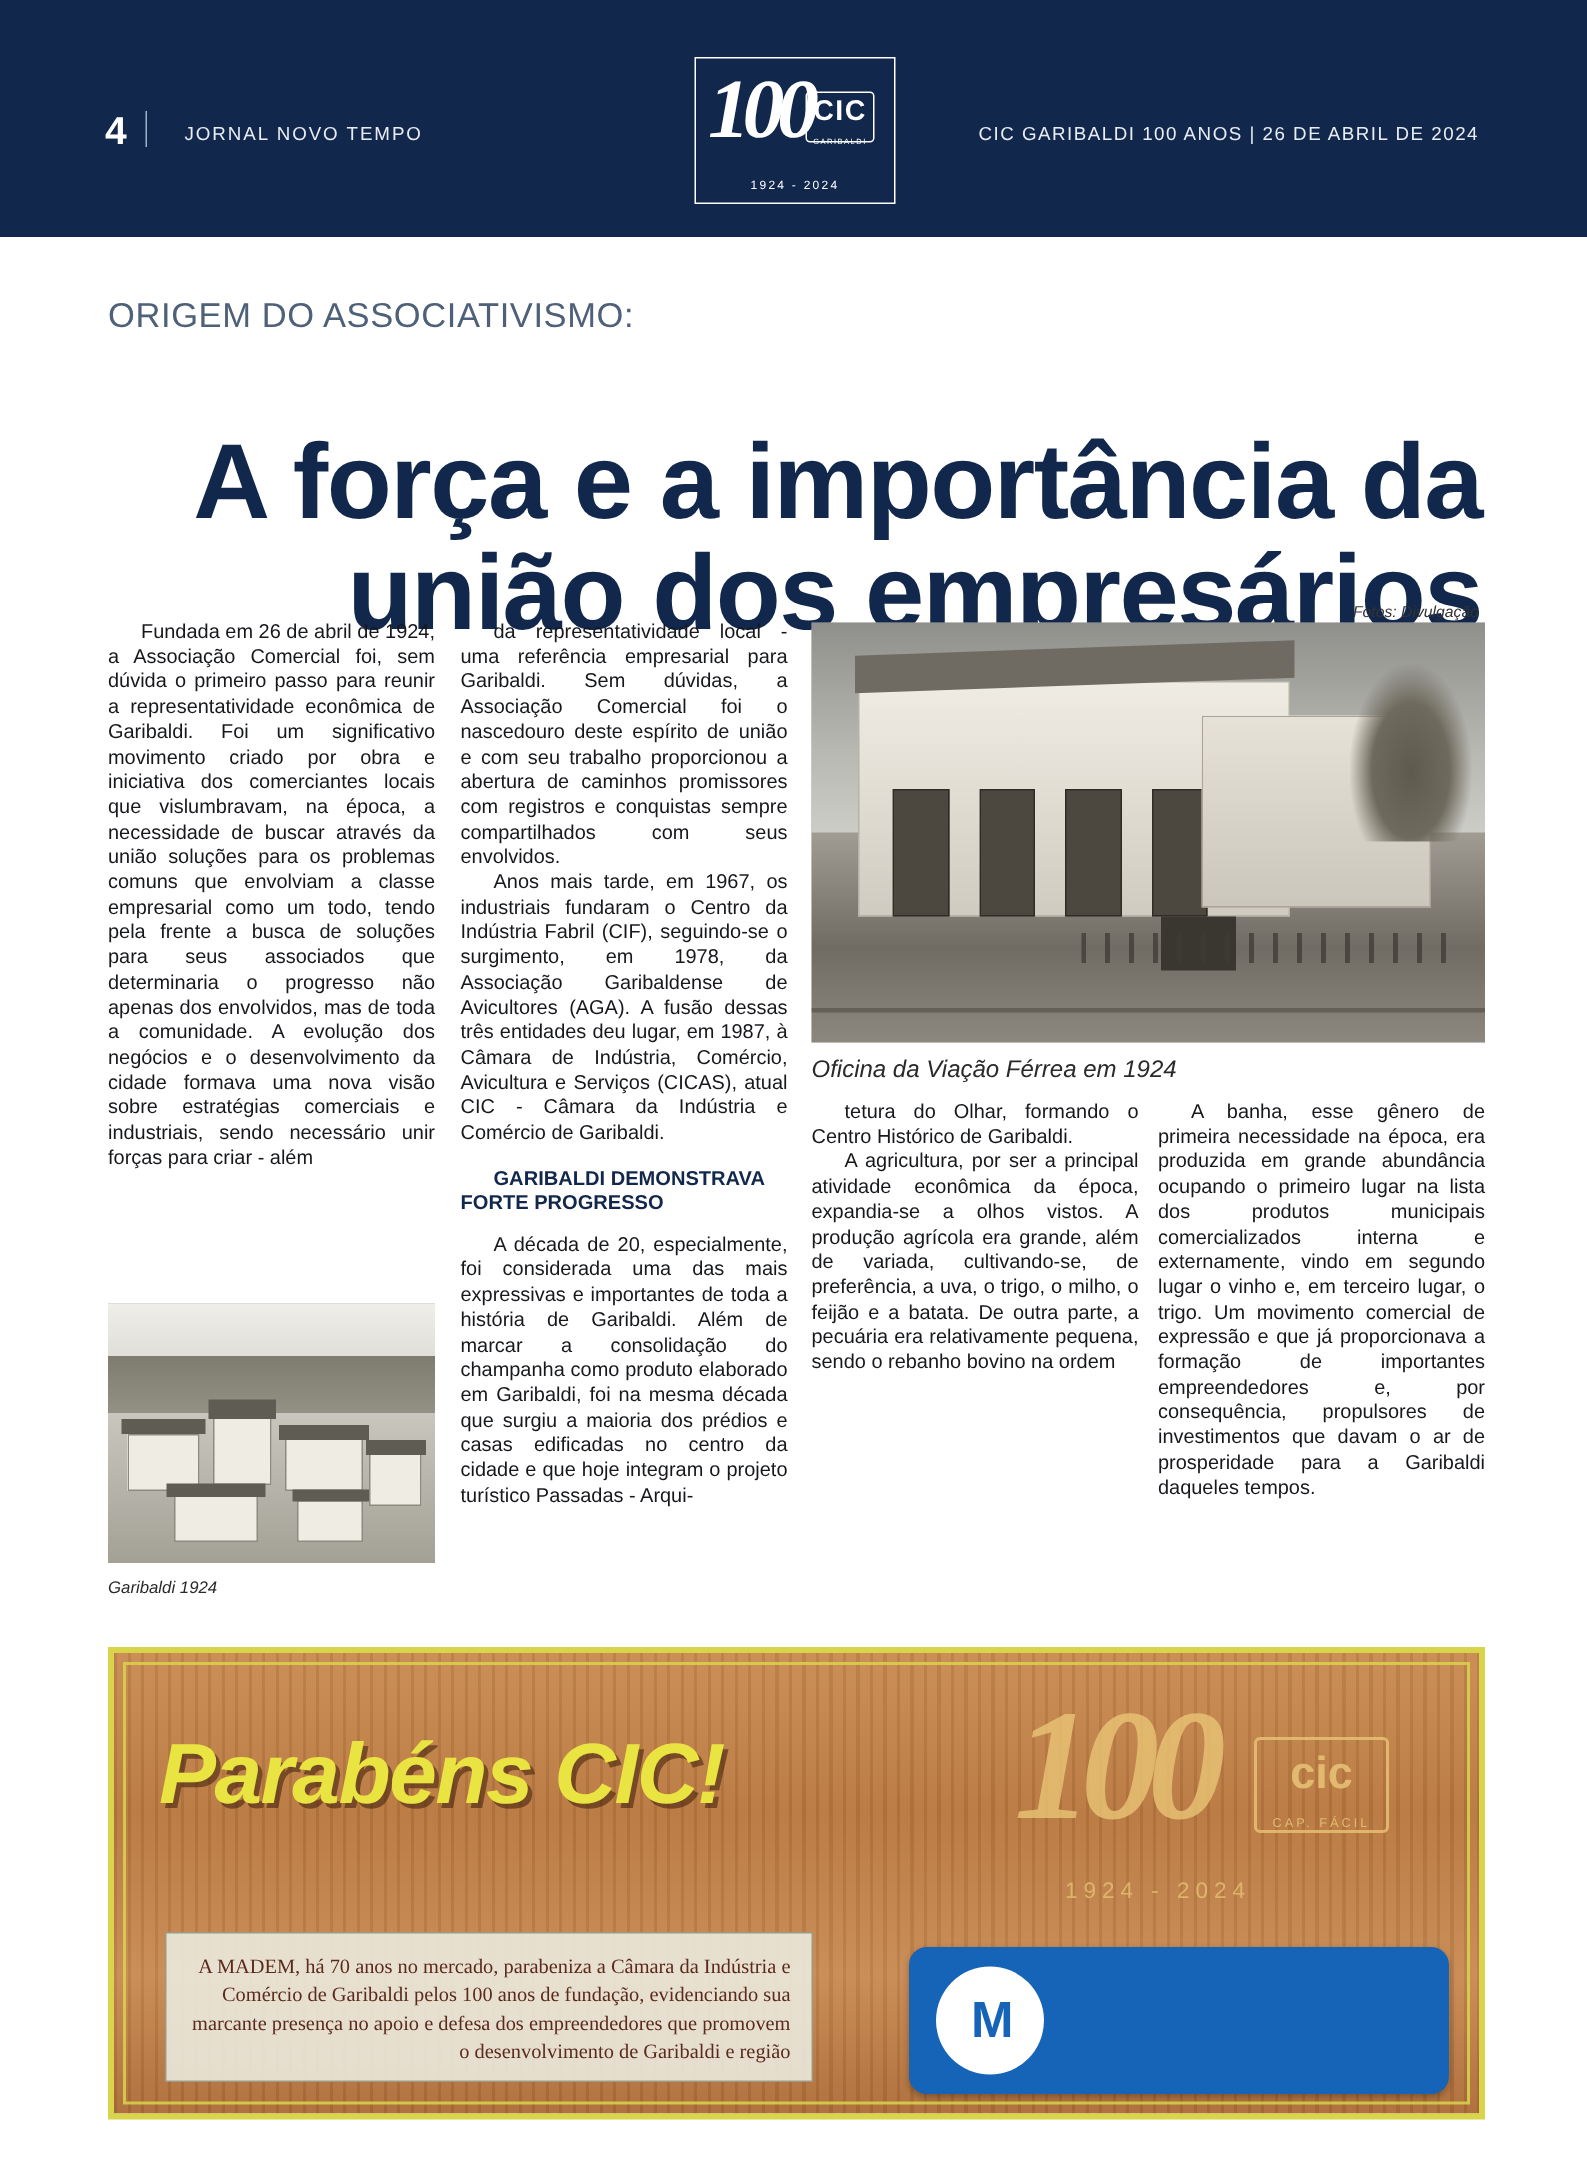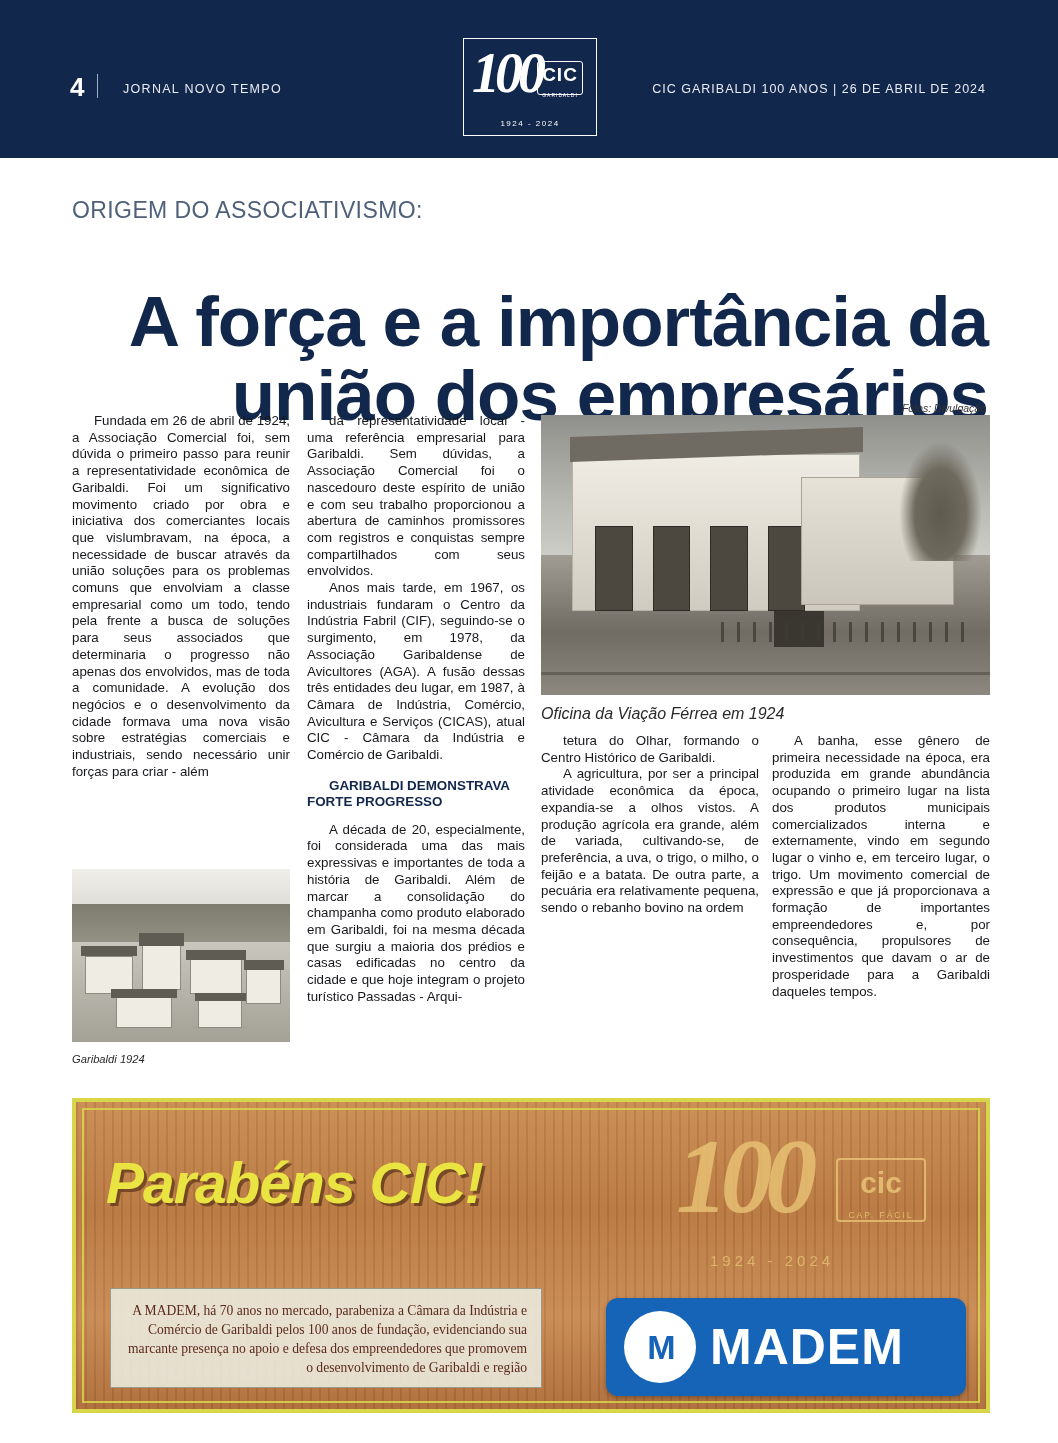--- a/index.html
+++ b/index.html
@@ -542,15 +542,14 @@
     </div>
     <div class="yrs">1924 - 2024</div>
   </div>
 
   <div class="ad-text-box">A MADEM, há 70 anos no mercado, parabeniza a Câmara da Indústria e Comércio de Garibaldi pelos 100 anos de fundação, evidenciando sua marcante presença no apoio e defesa dos empreendedores que promovem o desenvolvimento de Garibaldi e região</div>
 
   <div class="madem">
     <div class="logo-circ">
       <div class="m">M</div>
     </div>
-    <div class="word">MADEM</div>
   </div>
 </div>
 
 </body></html>

